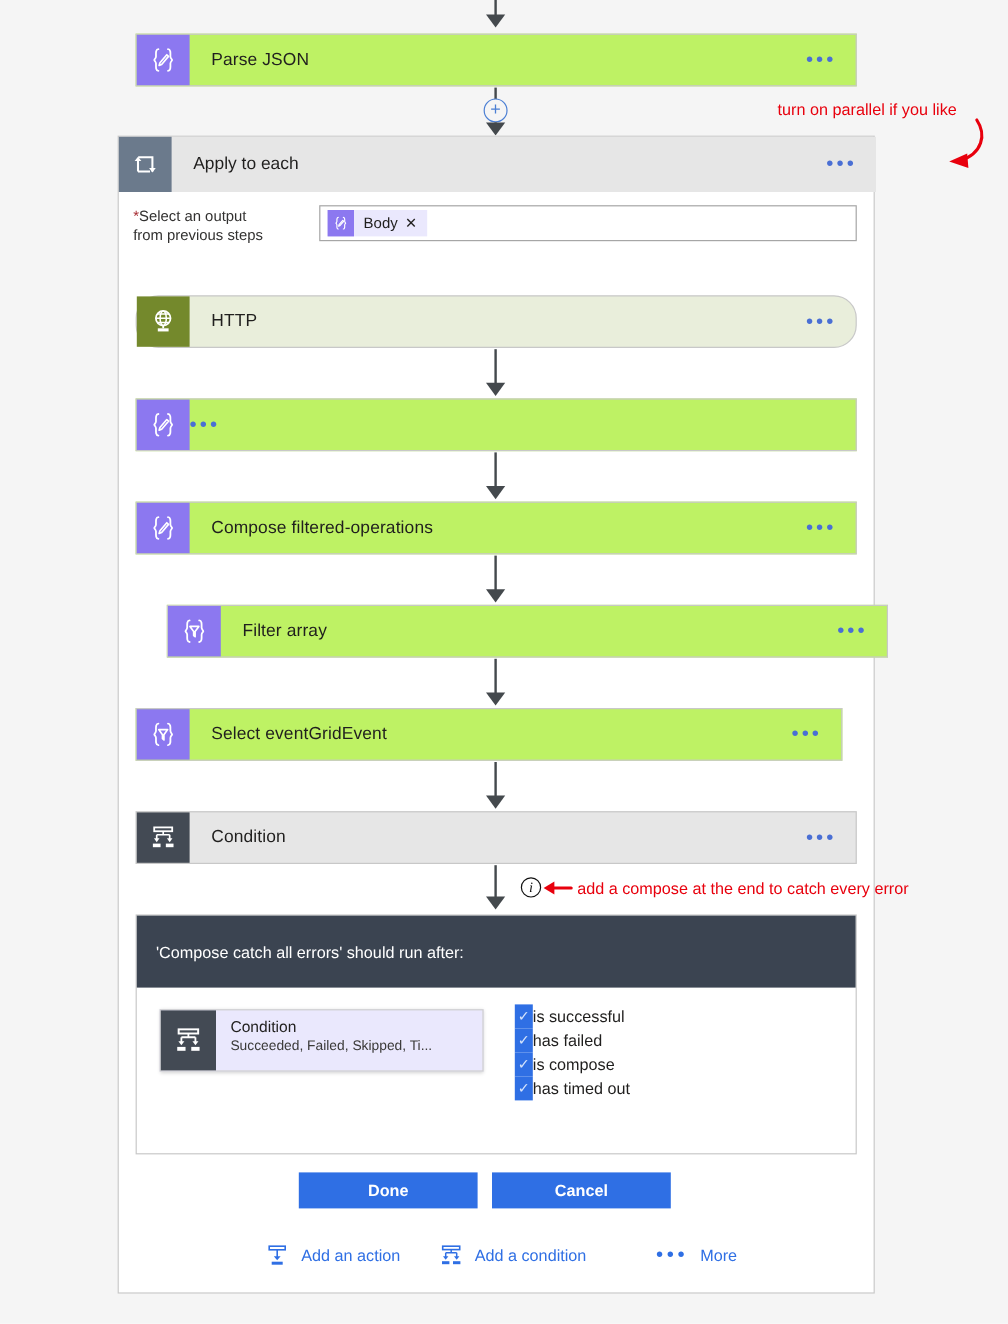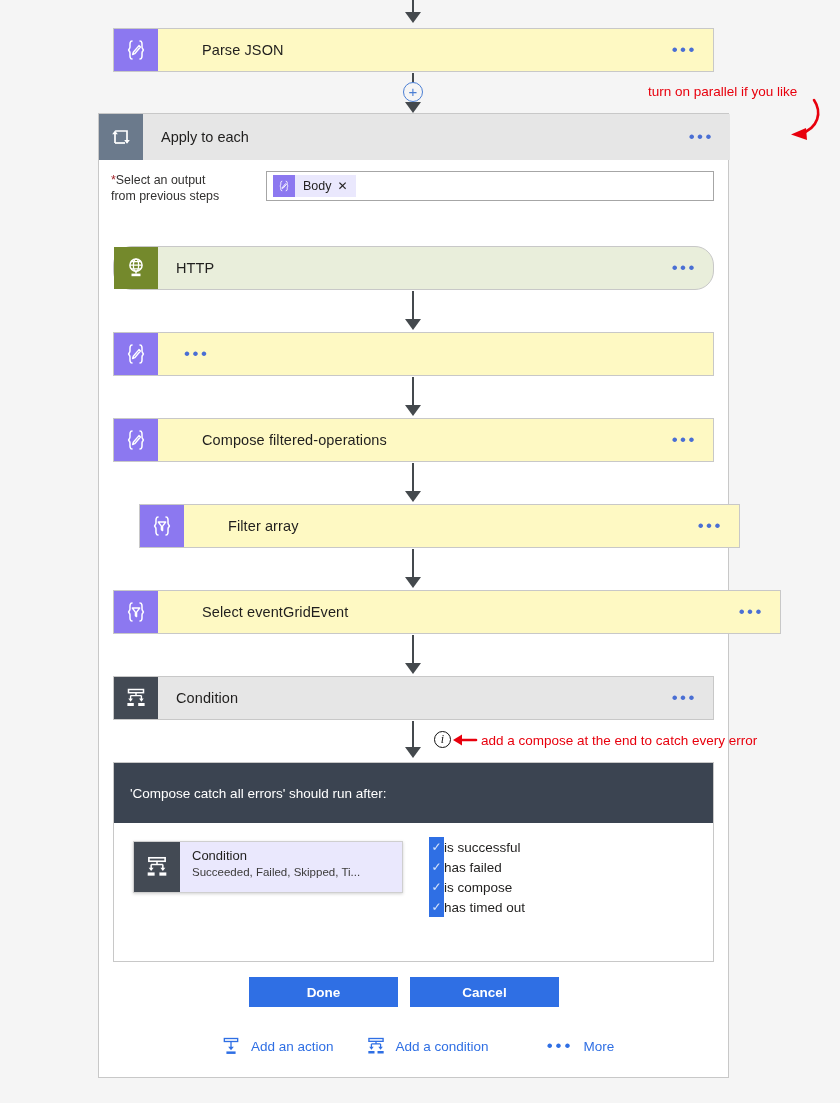--- a/index.html
+++ b/index.html
@@ -33,21 +33,21 @@
     letter-spacing: .1px;
   }
   .card .ellipsis {
     display: flex; align-items: center;
     padding-right: 16px;
     color: #4a6fd4;
     letter-spacing: 2.5px;
     font-size: 17px;
     line-height: 8px;
   }
-  .compose { background: #fef9c3; gap: 26px; }
+  .compose { background: #bef264; }
   .compose .tile { background: #8c78f0; }
   .httpcard { background: #e9eedb; }
   .httpcard .tile { background: #74892c; }
   .greycard { background: #e6e6e6; }
   .greycard .tile { background: #434a54; }
 
   
   .conn { position: absolute; width: 2px; background: #44494d; }
   .arrowhead {
     position: absolute; width: 0; height: 0;
@@ -359,21 +359,21 @@
         <path d="M17 4 C19.5 4 19 8 19 10 C19 11.6 20.4 12.4 20.4 13 C20.4 13.6 19 14.4 19 16 C19 18 19.5 22 17 22" fill="none" stroke="#fff" stroke-width="1.5" stroke-linecap="round"></path>
         <path d="M9.3 9 L16.7 9 L13.6 13.2 L13.6 17.6 L12.4 16.6 L12.4 13.2 Z" fill="none" stroke="#fff" stroke-width="1.4" stroke-linejoin="round"></path>
       </svg>
     </div>
     <div class="cardtitle">Filter array</div>
     <div class="ellipsis">•••</div>
   </div>
   <div class="conn" style="left:412px; top:549px; height:30px;"></div>
   <div class="arrowhead" style="left:405px; top:577px;"></div>
 
-  <div class="card compose" style="left:113px; top:590px; width:668px;text-align:center;">
+  <div class="card compose" style="left:113px; top:590px; width:589px;text-align:center;">
     <div class="tile">
       <svg width="26" height="26" viewBox="0 0 26 26">
         <path d="M9 4 C6.5 4 7 8 7 10 C7 11.6 5.6 12.4 5.6 13 C5.6 13.6 7 14.4 7 16 C7 18 6.5 22 9 22" fill="none" stroke="#fff" stroke-width="1.5" stroke-linecap="round"></path>
         <path d="M17 4 C19.5 4 19 8 19 10 C19 11.6 20.4 12.4 20.4 13 C20.4 13.6 19 14.4 19 16 C19 18 19.5 22 17 22" fill="none" stroke="#fff" stroke-width="1.5" stroke-linecap="round"></path>
         <path d="M9.3 9 L16.7 9 L13.6 13.2 L13.6 17.6 L12.4 16.6 L12.4 13.2 Z" fill="none" stroke="#fff" stroke-width="1.4" stroke-linejoin="round"></path>
       </svg>
     </div>
     <div class="cardtitle">Select eventGridEvent</div>
     <div class="ellipsis">•••</div>
   </div>

